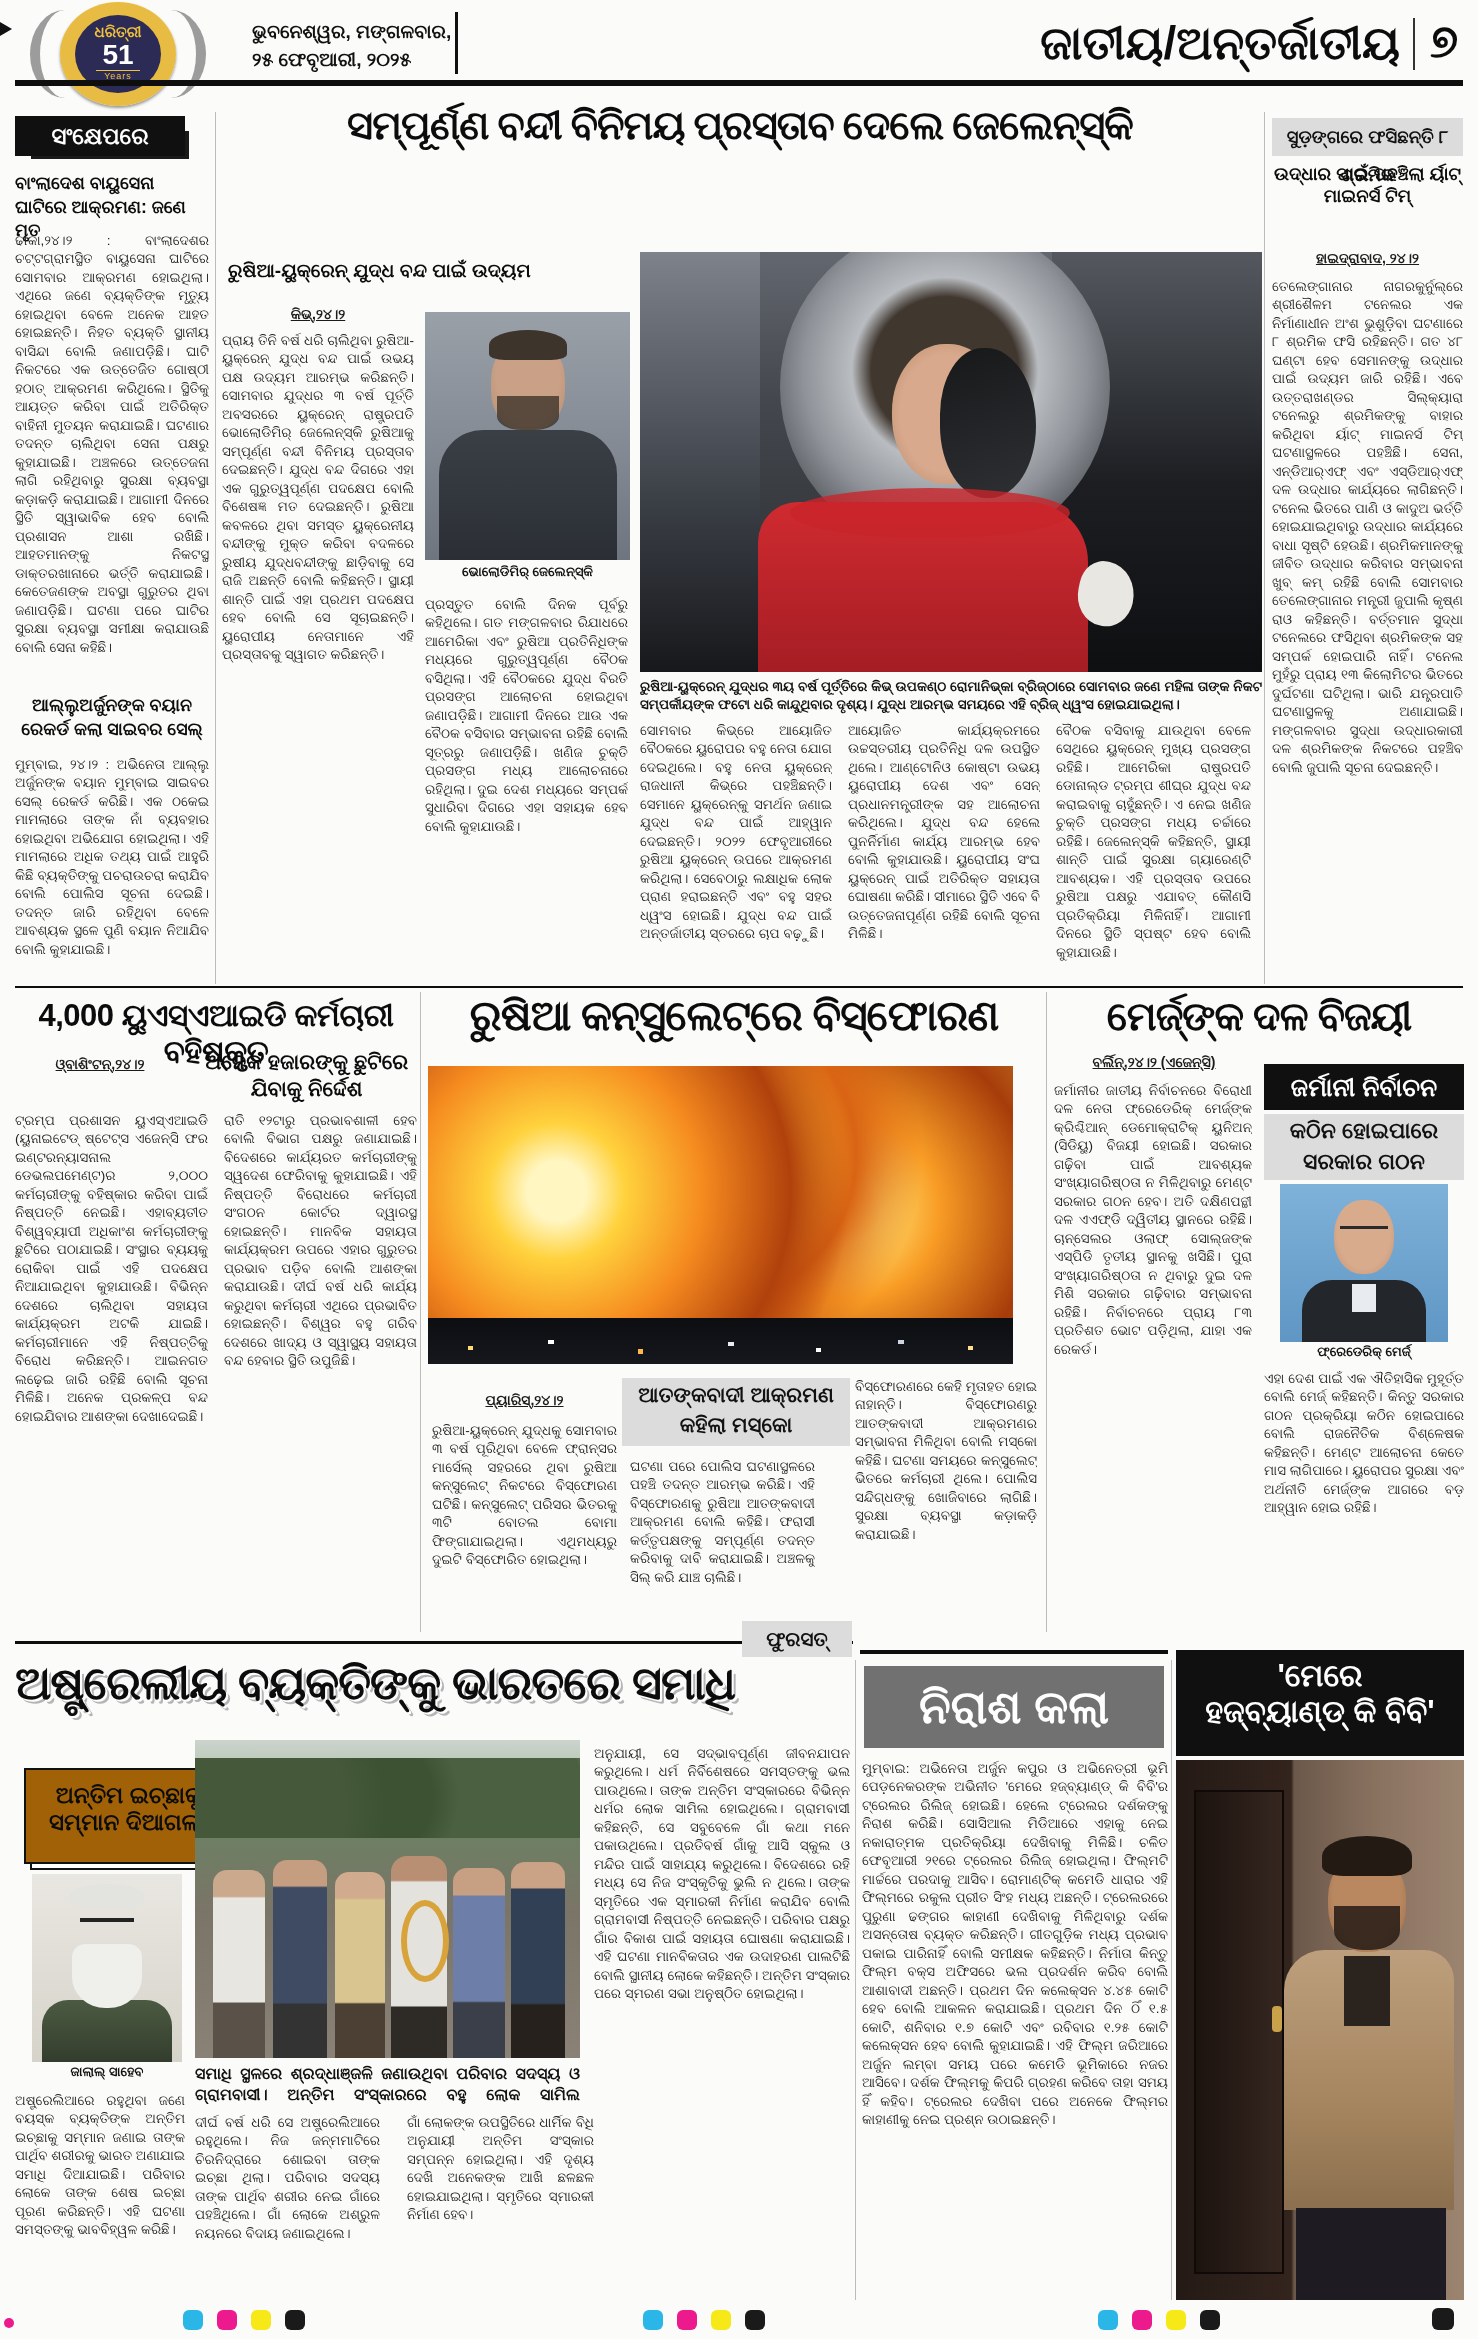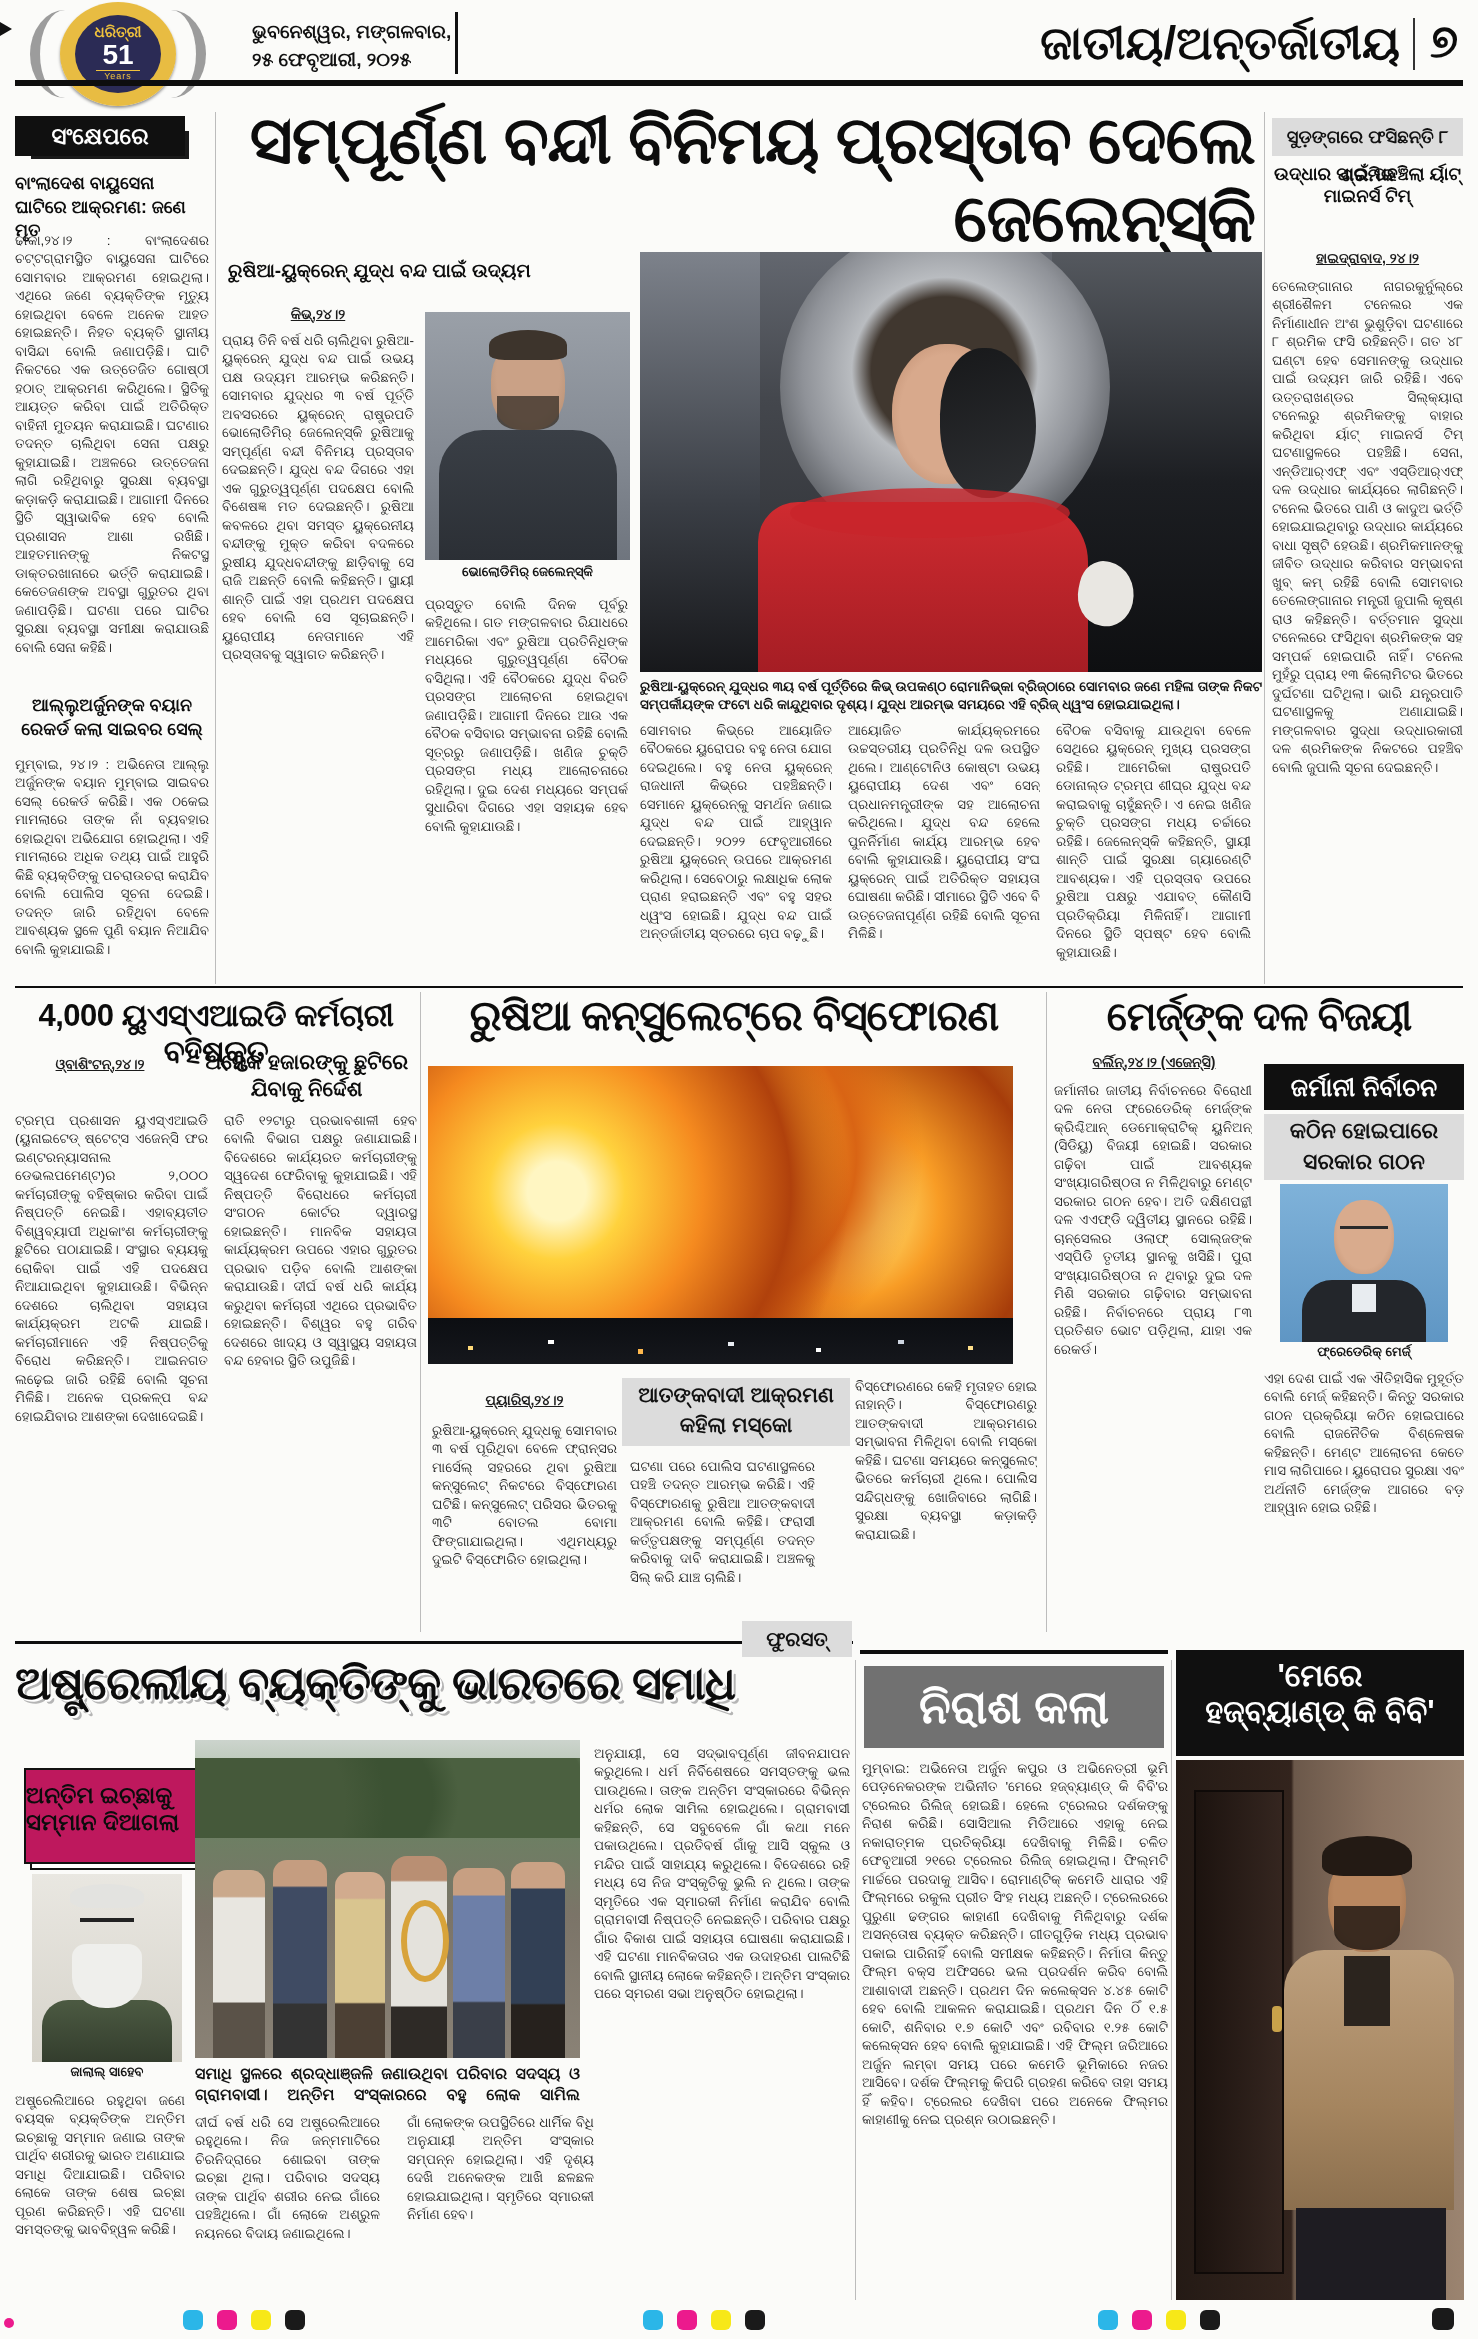--- a/index.html
+++ b/index.html
@@ -45,21 +45,21 @@
 <div class="abs" style="left:1420px;top:14px;width:48px;text-align:center;font-weight:bold;font-size:46px;color:#0c0c0c;">୭</div>
 <div class="abs hrule" style="left:15px;top:80px;width:1448px;height:6px;"></div>
 
 <div class="abs blackbox" style="left:15px;top:116px;width:170px;height:40px;line-height:40px;font-size:23px;box-shadow:10px 9px 0 -6px #1a1a1a;">ସଂକ୍ଷେପରେ</div>
 <div class="abs headline" style="left:15px;top:172px;width:194px;font-size:17.5px;line-height:1.35;">ବାଂଲାଦେଶ ବାୟୁସେନା ଘାଟିରେ ଆକ୍ରମଣ: ଜଣେ ମୃତ</div>
 <div class="abs bodytext" style="left:15px;top:232px;width:194px;height:448px;">ଢାକା,୨୪।୨ : ବାଂଲାଦେଶର ଚଟ୍ଟଗ୍ରାମସ୍ଥିତ ବାୟୁସେନା ଘାଟିରେ ସୋମବାର ଆକ୍ରମଣ ହୋଇଥିଲା। ଏଥିରେ ଜଣେ ବ୍ୟକ୍ତିଙ୍କ ମୃତ୍ୟୁ ହୋଇଥିବା ବେଳେ ଅନେକ ଆହତ ହୋଇଛନ୍ତି। ନିହତ ବ୍ୟକ୍ତି ସ୍ଥାନୀୟ ବାସିନ୍ଦା ବୋଲି ଜଣାପଡ଼ିଛି। ଘାଟି ନିକଟରେ ଏକ ଉତ୍ତେଜିତ ଗୋଷ୍ଠୀ ହଠାତ୍ ଆକ୍ରମଣ କରିଥିଲେ। ସ୍ଥିତିକୁ ଆୟତ୍ତ କରିବା ପାଇଁ ଅତିରିକ୍ତ ବାହିନୀ ମୁତୟନ କରାଯାଇଛି। ଘଟଣାର ତଦନ୍ତ ଚାଲିଥିବା ସେନା ପକ୍ଷରୁ କୁହାଯାଇଛି। ଅଞ୍ଚଳରେ ଉତ୍ତେଜନା ଲାଗି ରହିଥିବାରୁ ସୁରକ୍ଷା ବ୍ୟବସ୍ଥା କଡ଼ାକଡ଼ି କରାଯାଇଛି। ଆଗାମୀ ଦିନରେ ସ୍ଥିତି ସ୍ୱାଭାବିକ ହେବ ବୋଲି ପ୍ରଶାସନ ଆଶା ରଖିଛି। ଆହତମାନଙ୍କୁ ନିକଟସ୍ଥ ଡାକ୍ତରଖାନାରେ ଭର୍ତ୍ତି କରାଯାଇଛି। କେତେଜଣଙ୍କ ଅବସ୍ଥା ଗୁରୁତର ଥିବା ଜଣାପଡ଼ିଛି। ଘଟଣା ପରେ ଘାଟିର ସୁରକ୍ଷା ବ୍ୟବସ୍ଥା ସମୀକ୍ଷା କରାଯାଉଛି ବୋଲି ସେନା କହିଛି।</div>
 <div class="abs headline" style="left:15px;top:694px;width:194px;font-size:17.5px;line-height:1.35;text-align:center;">ଆଲ୍ଲୁଅର୍ଜୁନଙ୍କ ବୟାନ ରେକର୍ଡ କଲା ସାଇବର ସେଲ୍</div>
 <div class="abs bodytext" style="left:15px;top:756px;width:194px;height:224px;">ମୁମ୍ବାଇ, ୨୪।୨ : ଅଭିନେତା ଆଲ୍ଲୁ ଅର୍ଜୁନଙ୍କ ବୟାନ ମୁମ୍ବାଇ ସାଇବର ସେଲ୍ ରେକର୍ଡ କରିଛି। ଏକ ଠକେଇ ମାମଲାରେ ତାଙ୍କ ନାଁ ବ୍ୟବହାର ହୋଇଥିବା ଅଭିଯୋଗ ହୋଇଥିଲା। ଏହି ମାମଲାରେ ଅଧିକ ତଥ୍ୟ ପାଇଁ ଆହୁରି କିଛି ବ୍ୟକ୍ତିଙ୍କୁ ପଚରାଉଚରା କରାଯିବ ବୋଲି ପୋଲିସ ସୂଚନା ଦେଇଛି। ତଦନ୍ତ ଜାରି ରହିଥିବା ବେଳେ ଆବଶ୍ୟକ ସ୍ଥଳେ ପୁଣି ବୟାନ ନିଆଯିବ ବୋଲି କୁହାଯାଇଛି।</div>
 <div class="abs vrule" style="left:215px;top:112px;height:872px;"></div>
 
-<div class="abs headline" style="left:225px;top:102px;width:1030px;font-size:66px;text-align:right;letter-spacing:-1px;">ସମ୍ପୂର୍ଣ୍ଣ ବନ୍ଦୀ ବିନିମୟ ପ୍ରସ୍ତାବ ଦେଲେ ଜେଲେନ୍‌ସ୍କି</div>
+<div class="abs headline" style="left:225px;top:102px;width:1030px;font-size:40px;text-align:center;letter-spacing:-1px;font-family:Liberation Serif, serif;">ସମ୍ପୂର୍ଣ୍ଣ ବନ୍ଦୀ ବିନିମୟ ପ୍ରସ୍ତାବ ଦେଲେ ଜେଲେନ୍‌ସ୍କି</div>
 <div class="abs headline" style="left:228px;top:260px;width:400px;font-size:19px;">ରୁଷିଆ-ୟୁକ୍ରେନ୍ ଯୁଦ୍ଧ ବନ୍ଦ ପାଇଁ ଉଦ୍ୟମ</div>
 
 <div class="abs dateline" style="left:222px;top:306px;width:192px;"><u>କିଭ୍,୨୪।୨</u></div>
 <div class="abs bodytext" style="left:222px;top:332px;width:192px;height:650px;">ପ୍ରାୟ ତିନି ବର୍ଷ ଧରି ଚାଲିଥିବା ରୁଷିଆ-ୟୁକ୍ରେନ୍ ଯୁଦ୍ଧ ବନ୍ଦ ପାଇଁ ଉଭୟ ପକ୍ଷ ଉଦ୍ୟମ ଆରମ୍ଭ କରିଛନ୍ତି। ସୋମବାର ଯୁଦ୍ଧର ୩ ବର୍ଷ ପୂର୍ତ୍ତି ଅବସରରେ ୟୁକ୍ରେନ୍ ରାଷ୍ଟ୍ରପତି ଭୋଲୋଡିମିର୍ ଜେଲେନ୍‌ସ୍କି ରୁଷିଆକୁ ସମ୍ପୂର୍ଣ୍ଣ ବନ୍ଦୀ ବିନିମୟ ପ୍ରସ୍ତାବ ଦେଇଛନ୍ତି। ଯୁଦ୍ଧ ବନ୍ଦ ଦିଗରେ ଏହା ଏକ ଗୁରୁତ୍ୱପୂର୍ଣ୍ଣ ପଦକ୍ଷେପ ବୋଲି ବିଶେଷଜ୍ଞ ମତ ଦେଇଛନ୍ତି। ରୁଷିଆ କବଳରେ ଥିବା ସମସ୍ତ ୟୁକ୍ରେନୀୟ ବନ୍ଦୀଙ୍କୁ ମୁକ୍ତ କରିବା ବଦଳରେ ରୁଷୀୟ ଯୁଦ୍ଧବନ୍ଦୀଙ୍କୁ ଛାଡ଼ିବାକୁ ସେ ରାଜି ଅଛନ୍ତି ବୋଲି କହିଛନ୍ତି। ସ୍ଥାୟୀ ଶାନ୍ତି ପାଇଁ ଏହା ପ୍ରଥମ ପଦକ୍ଷେପ ହେବ ବୋଲି ସେ ସୂଚାଇଛନ୍ତି। ୟୁରୋପୀୟ ନେତାମାନେ ଏହି ପ୍ରସ୍ତାବକୁ ସ୍ୱାଗତ କରିଛନ୍ତି।</div>
 
 <div class="photo" style="left:425px;top:312px;width:205px;height:248px;background:linear-gradient(180deg,#9aa0a8 0%,#848a93 55%,#6f757e 100%);">
   <div class="abs" style="left:14px;top:118px;width:178px;height:130px;background:linear-gradient(180deg,#3a3f46,#2b2f35);border-radius:44px 44px 0 0;"></div>
   <div class="abs" style="left:66px;top:26px;width:74px;height:92px;background:radial-gradient(ellipse at 50% 40%,#caa186 0 60%,#b08a6e 100%);border-radius:46% 46% 42% 42%;"></div>
   <div class="abs" style="left:64px;top:18px;width:78px;height:30px;background:#3d342c;border-radius:50% 50% 20% 20%;"></div>
   <div class="abs" style="left:72px;top:84px;width:62px;height:34px;background:rgba(61,52,44,.8);border-radius:0 0 40% 40%;"></div>
@@ -133,21 +133,21 @@
   <div class="abs" style="left:72px;top:100px;width:24px;height:28px;background:#e8ecf0;"></div>
 </div>
 <div class="abs capt" style="left:1280px;top:1344px;width:168px;text-align:center;">ଫ୍ରେଡେରିକ୍ ମେର୍ଜ୍</div>
 <div class="abs bodytext" style="left:1264px;top:1370px;width:200px;height:260px;">ଏହା ଦେଶ ପାଇଁ ଏକ ଐତିହାସିକ ମୁହୂର୍ତ୍ତ ବୋଲି ମେର୍ଜ୍ କହିଛନ୍ତି। କିନ୍ତୁ ସରକାର ଗଠନ ପ୍ରକ୍ରିୟା କଠିନ ହୋଇପାରେ ବୋଲି ରାଜନୈତିକ ବିଶ୍ଳେଷକ କହିଛନ୍ତି। ମେଣ୍ଟ ଆଲୋଚନା କେତେ ମାସ ଲାଗିପାରେ। ୟୁରୋପର ସୁରକ୍ଷା ଏବଂ ଅର୍ଥନୀତି ମେର୍ଜ୍‌ଙ୍କ ଆଗରେ ବଡ଼ ଆହ୍ୱାନ ହୋଇ ରହିଛି।</div>
 
 <div class="abs hrule" style="left:15px;top:1641px;width:838px;height:3px;"></div>
 <div class="abs kickerbox" style="left:742px;top:1621px;width:110px;height:36px;line-height:36px;font-size:20px;">ଫୁରସତ୍</div>
 
 <div class="abs headline" style="left:15px;top:1656px;width:838px;font-size:46px;letter-spacing:-1px;text-shadow:2px 2px 0 #ffffff,4px 4px 0 #b5b5b5;">ଅଷ୍ଟ୍ରେଲୀୟ ବ୍ୟକ୍ତିଙ୍କୁ ଭାରତରେ ସମାଧି</div>
 
-<div class="abs" style="left:24px;top:1768px;width:176px;height:92px;border:2px solid #111;background:#be185d;box-shadow:6px 6px 0 -2px #fff,6px 6px 0 #111;text-align:left;">
+<div class="abs" style="left:24px;top:1768px;width:176px;height:92px;border:2px solid #111;background:#a16207;box-shadow:6px 6px 0 -2px #fff,6px 6px 0 #111;text-align:right;">
   <div class="headline" style="font-size:23px;margin-top:12px;">ଅନ୍ତିମ ଇଚ୍ଛାକୁ</div>
   <div class="headline" style="font-size:23px;">ସମ୍ମାନ ଦିଆଗଲା</div>
 </div>
 
 <div class="photo" style="left:32px;top:1874px;width:150px;height:188px;background:linear-gradient(180deg,#e9e7e1 0%,#d6d3ca 100%);">
   <div class="abs" style="left:10px;top:126px;width:130px;height:62px;background:linear-gradient(180deg,#4c5a42,#333d2d);border-radius:26px 26px 0 0;"></div>
   <div class="abs" style="left:42px;top:18px;width:66px;height:82px;background:radial-gradient(ellipse at 50% 40%,#d3a械 0 0%,#d3a98b 60%,#ba8e70 100%);border-radius:46%;"></div>
   <div class="abs" style="left:38px;top:10px;width:74px;height:24px;background:#e3e3e0;border-radius:50% 50% 30% 30%;"></div>
   <div class="abs" style="left:40px;top:70px;width:70px;height:64px;background:#efefec;border-radius:20% 20% 48% 48%;"></div>
   <div class="abs" style="left:48px;top:44px;width:54px;height:10px;border-top:4px solid #222;"></div>

